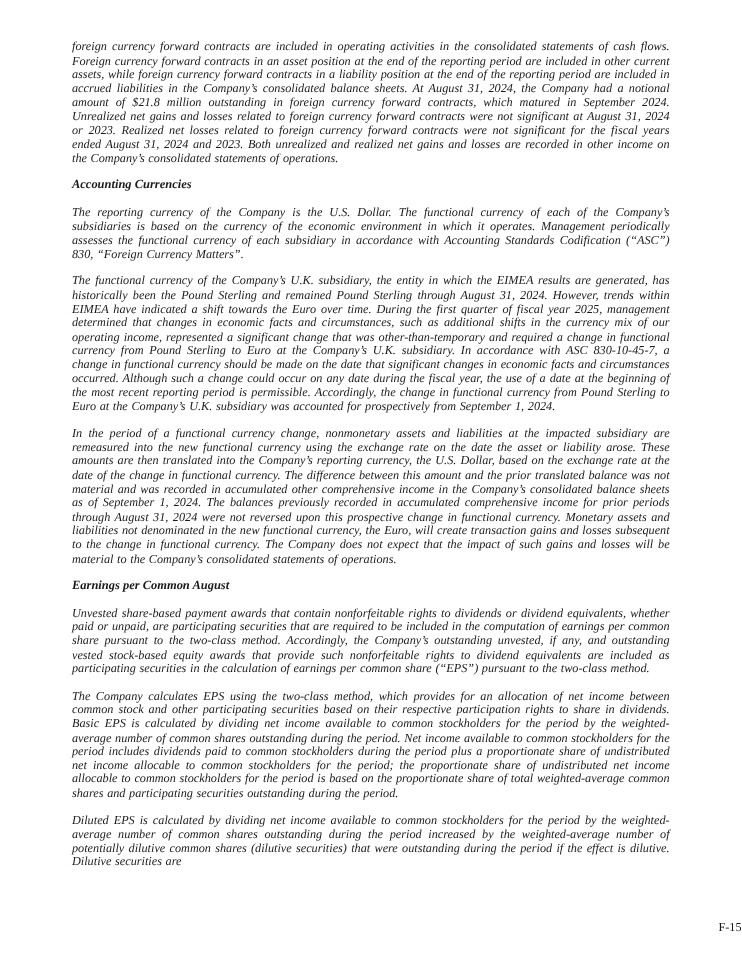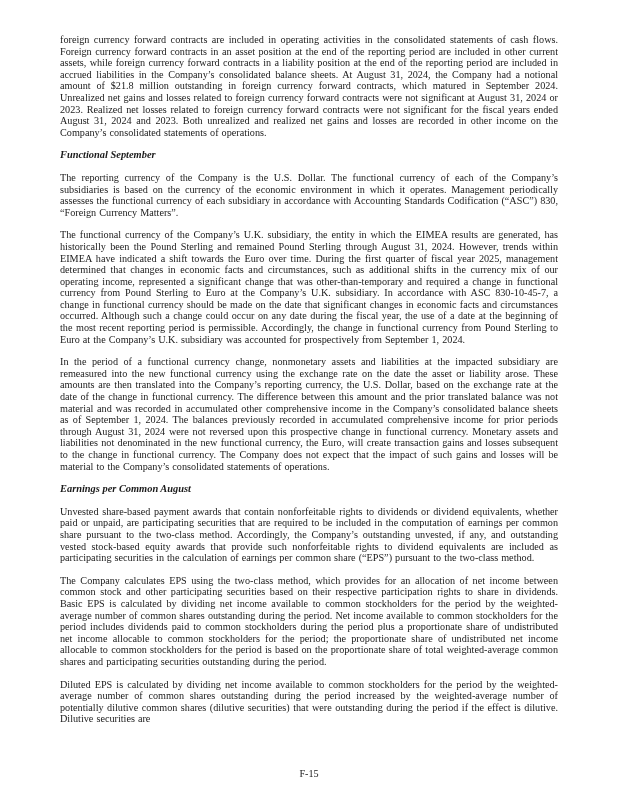--- a/index.html
+++ b/index.html
@@ -22,45 +22,46 @@
     top: 34px;
     left: 60px;
     right: 60px;
   }
   .para {
     font-size: 10.2px;
     line-height: 11.6px;
     text-align: justify;
     margin: 0 0 11px 0;
     word-spacing: 0.5px;
+    font-style: italic;
   }
   .heading {
     font-size: 10.4px;
     line-height: 11.6px;
     font-weight: bold;
     font-style: italic;
     margin: 0 0 11px 0;
   }
   .footer {
     position: absolute;
     left: 0;
     right: 0;
     top: 768px;
-    text-align: center;
+    text-align: right;
     font-size: 10.2px;
     color: #1a1a1a;
   }
 </style>
 </head>
 <body>
 
 <div class="page">
   <div class="content">
     <p class="para">foreign currency forward contracts are included in operating activities in the consolidated statements of cash flows. Foreign currency forward contracts in an asset position at the end of the reporting period are included in other current assets, while foreign currency forward contracts in a liability position at the end of the reporting period are included in accrued liabilities in the Company’s consolidated balance sheets. At August 31, 2024, the Company had a notional amount of $21.8 million outstanding in foreign currency forward contracts, which matured in September 2024. Unrealized net gains and losses related to foreign currency forward contracts were not significant at August 31, 2024 or 2023. Realized net losses related to foreign currency forward contracts were not significant for the fiscal years ended August 31, 2024 and 2023. Both unrealized and realized net gains and losses are recorded in other income on the Company’s consolidated statements of operations.</p>
-    <h3 class="heading">Functional September</h3>
+    <h3 class="heading">Accounting Currencies</h3>
     <p class="para">The reporting currency of the Company is the U.S. Dollar. The functional currency of each of the Company’s subsidiaries is based on the currency of the economic environment in which it operates. Management periodically assesses the functional currency of each subsidiary in accordance with Accounting Standards Codification (“ASC”) 830, “Foreign Currency Matters”.</p>
     <p class="para">The functional currency of the Company’s U.K. subsidiary, the entity in which the EIMEA results are generated, has historically been the Pound Sterling and remained Pound Sterling through August 31, 2024. However, trends within EIMEA have indicated a shift towards the Euro over time. During the first quarter of fiscal year 2025, management determined that changes in economic facts and circumstances, such as additional shifts in the currency mix of our operating income, represented a significant change that was other-than-temporary and required a change in functional currency from Pound Sterling to Euro at the Company’s U.K. subsidiary. In accordance with ASC 830-10-45-7, a change in functional currency should be made on the date that significant changes in economic facts and circumstances occurred. Although such a change could occur on any date during the fiscal year, the use of a date at the beginning of the most recent reporting period is permissible. Accordingly, the change in functional currency from Pound Sterling to Euro at the Company’s U.K. subsidiary was accounted for prospectively from September 1, 2024.</p>
     <p class="para">In the period of a functional currency change, nonmonetary assets and liabilities at the impacted subsidiary are remeasured into the new functional currency using the exchange rate on the date the asset or liability arose. These amounts are then translated into the Company’s reporting currency, the U.S. Dollar, based on the exchange rate at the date of the change in functional currency. The difference between this amount and the prior translated balance was not material and was recorded in accumulated other comprehensive income in the Company’s consolidated balance sheets as of September 1, 2024. The balances previously recorded in accumulated comprehensive income for prior periods through August 31, 2024 were not reversed upon this prospective change in functional currency. Monetary assets and liabilities not denominated in the new functional currency, the Euro, will create transaction gains and losses subsequent to the change in functional currency. The Company does not expect that the impact of such gains and losses will be material to the Company’s consolidated statements of operations.</p>
     <h3 class="heading">Earnings per Common August</h3>
     <p class="para">Unvested share-based payment awards that contain nonforfeitable rights to dividends or dividend equivalents, whether paid or unpaid, are participating securities that are required to be included in the computation of earnings per common share pursuant to the two-class method. Accordingly, the Company’s outstanding unvested, if any, and outstanding vested stock-based equity awards that provide such nonforfeitable rights to dividend equivalents are included as participating securities in the calculation of earnings per common share (“EPS”) pursuant to the two-class method.</p>
     <p class="para">The Company calculates EPS using the two-class method, which provides for an allocation of net income between common stock and other participating securities based on their respective participation rights to share in dividends. Basic EPS is calculated by dividing net income available to common stockholders for the period by the weighted-average number of common shares outstanding during the period. Net income available to common stockholders for the period includes dividends paid to common stockholders during the period plus a proportionate share of undistributed net income allocable to common stockholders for the period; the proportionate share of undistributed net income allocable to common stockholders for the period is based on the proportionate share of total weighted-average common shares and participating securities outstanding during the period.</p>
     <p class="para">Diluted EPS is calculated by dividing net income available to common stockholders for the period by the weighted-average number of common shares outstanding during the period increased by the weighted-average number of potentially dilutive common shares (dilutive securities) that were outstanding during the period if the effect is dilutive. Dilutive securities are</p>
   </div>
   <div class="footer">F-15</div>
 </div>

